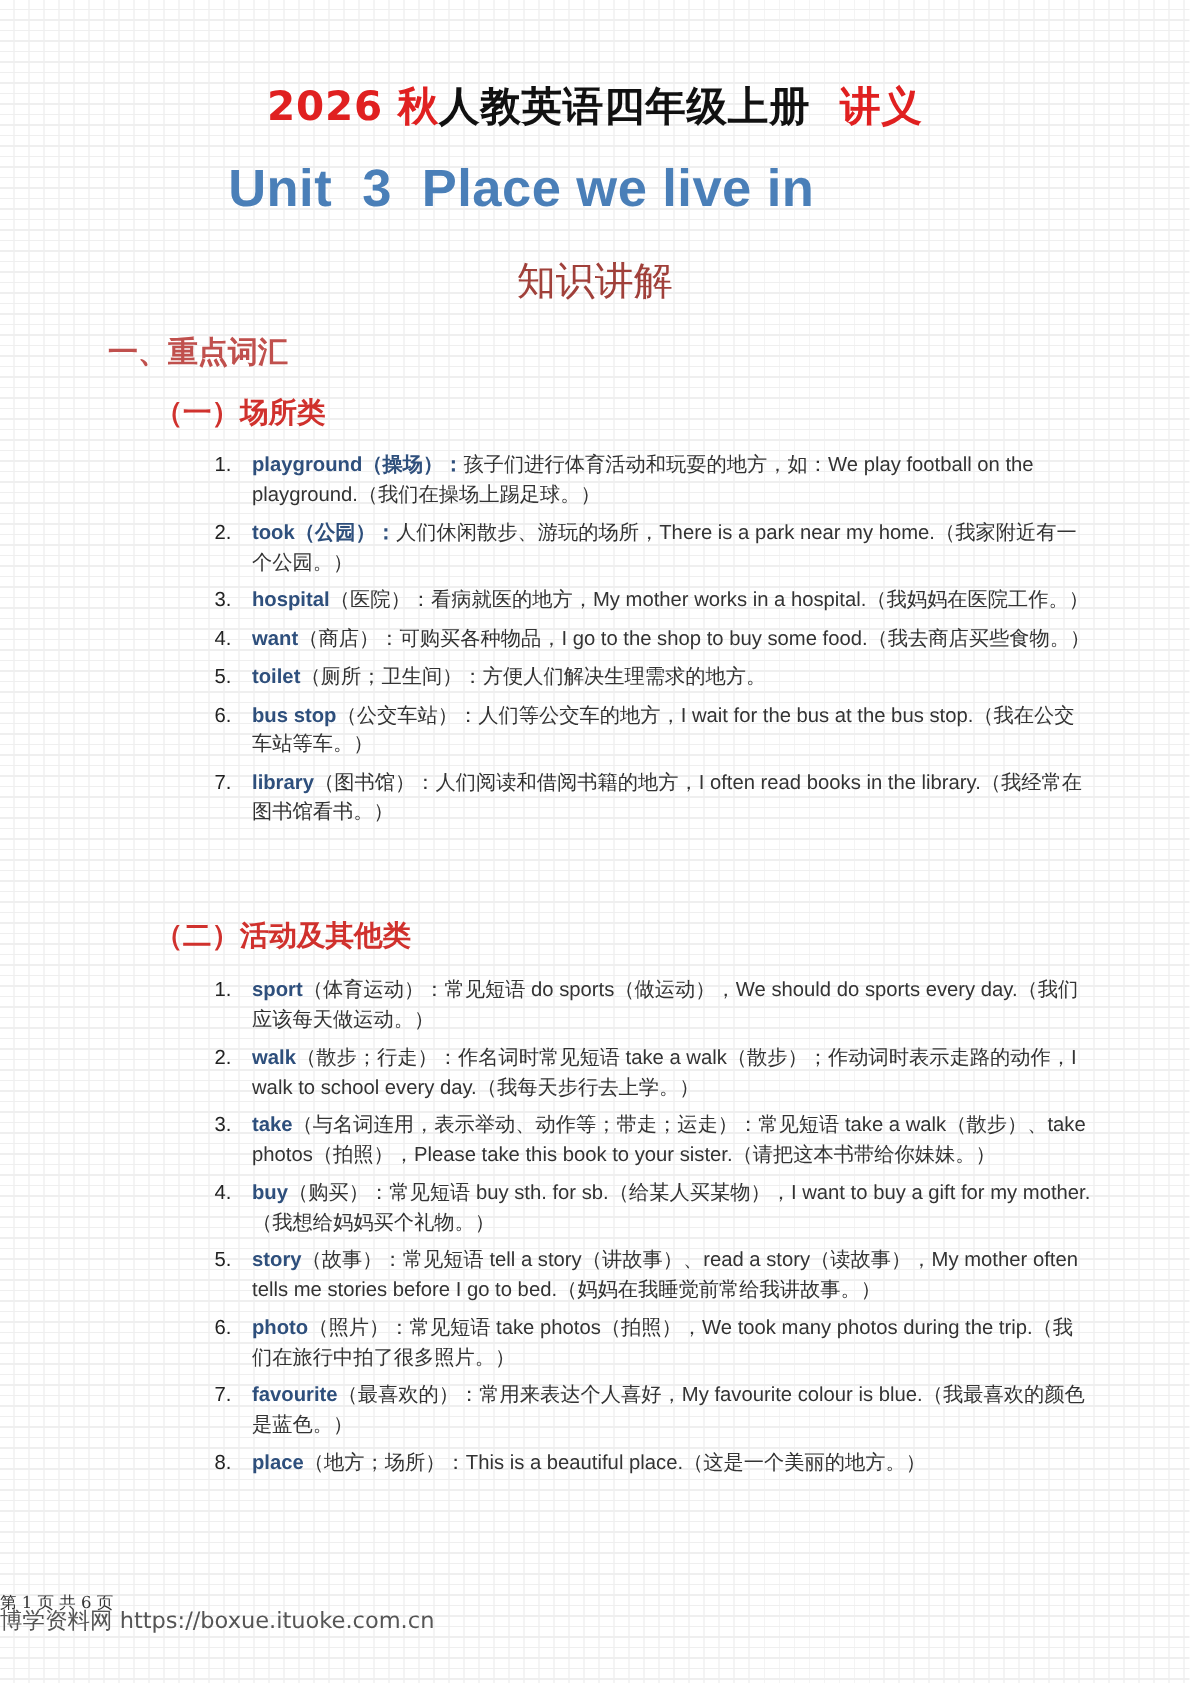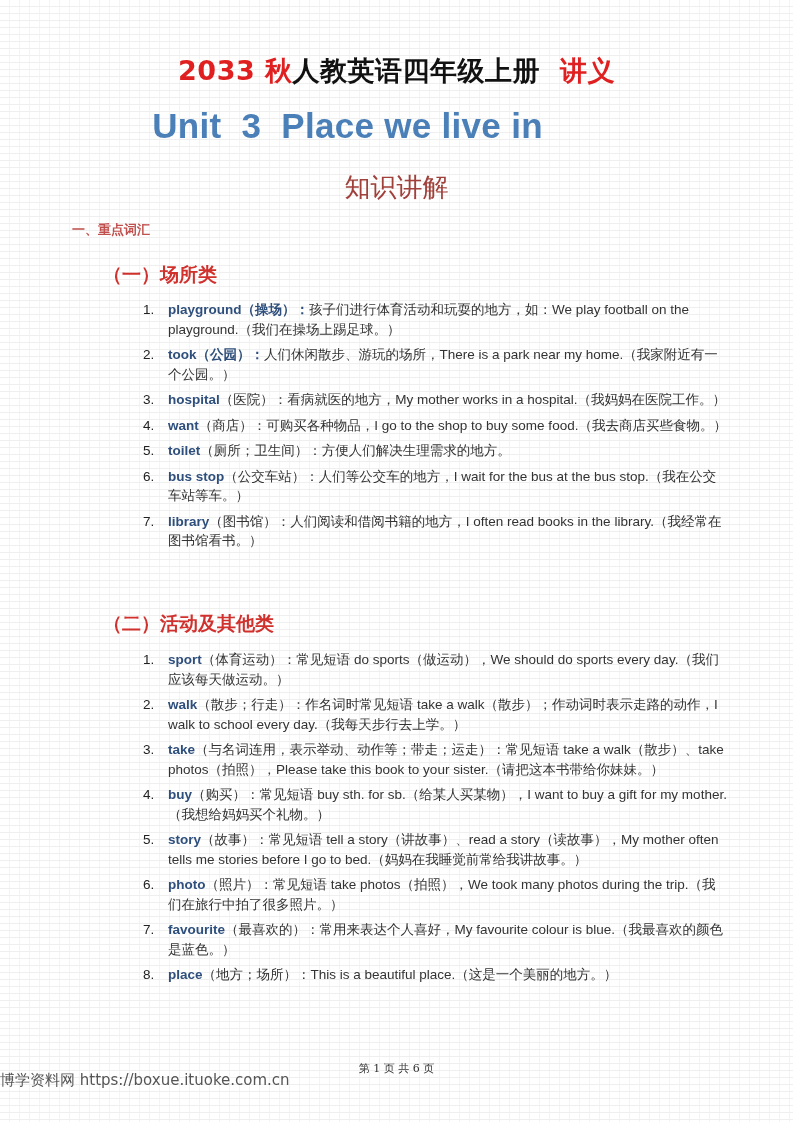--- a/index.html
+++ b/index.html
@@ -24,47 +24,47 @@
       font-size: 35px; font-weight: bold; color: #4a7fb8;
       font-family: "Liberation Sans", sans-serif; letter-spacing: 0.3px;
     }
     .subtitle {
       position: absolute; top: 170px; left: 0; width: 793px; text-align: center;
       font-size: 26px; color: #a0403a;
       font-family: "DejaVu Serif", "Liberation Serif", serif;
     }
     .section-h {
       position: absolute; left: 72px; top: 221px;
-      font-size: 13px; font-weight: bold; color: #c0504d;
+      font-size: 20px; font-weight: bold; color: #c0504d;
       font-family: Liberation Serif, serif;
     }
     .sub-h {
       position: absolute; left: 103px;
       font-size: 19px; font-weight: bold; color: #d0312d;
       font-family: "DejaVu Sans", sans-serif;
     }
     .list { position: absolute; left: 143px; width: 585px; margin: 0; padding: 0; list-style: none; }
     .item { position: relative; padding-left: 25px; font-size: 13.5px; line-height: 19.5px; margin-bottom: 6px; color: #222; }
     .item .num { position: absolute; left: 0; top: 0; color: #222; }
     .item .word { color: #2e4f7c; font-weight: bold; }
     .item .cn { color: #333; }
     .footer-page {
-      position: absolute; top: 1061px; left: 0; width: 793px; text-align: center;
+      position: absolute; top: 1061px; left: 0; width: 793px; 
       font-size: 11px; color: #333; font-family: "DejaVu Serif", serif;
     }
     .footer-site {
       position: absolute; top: 1071px; left: 0; width: 793px; text-align: left;
       font-size: 15px; color: #555; font-family: "DejaVu Sans", sans-serif;
     }
   </style>
 </head>
 <body>
 
 <div class="title">
-  <span class="red">2033 秋</span><span class="black">人教英语四年级上册</span>&nbsp;&nbsp;<span class="red">讲义</span>
+  <span class="red">2026 秋</span><span class="black">人教英语四年级上册</span>&nbsp;&nbsp;<span class="red">讲义</span>
 </div>
 
 <div class="unit" style="white-space:pre;">Unit  3  Place we live in</div>
 
 <div class="subtitle">知识讲解</div>
 
 <div class="section-h">一、重点词汇</div>
 
 <div class="sub-h" style="top:262px;">（一）场所类</div>
 

